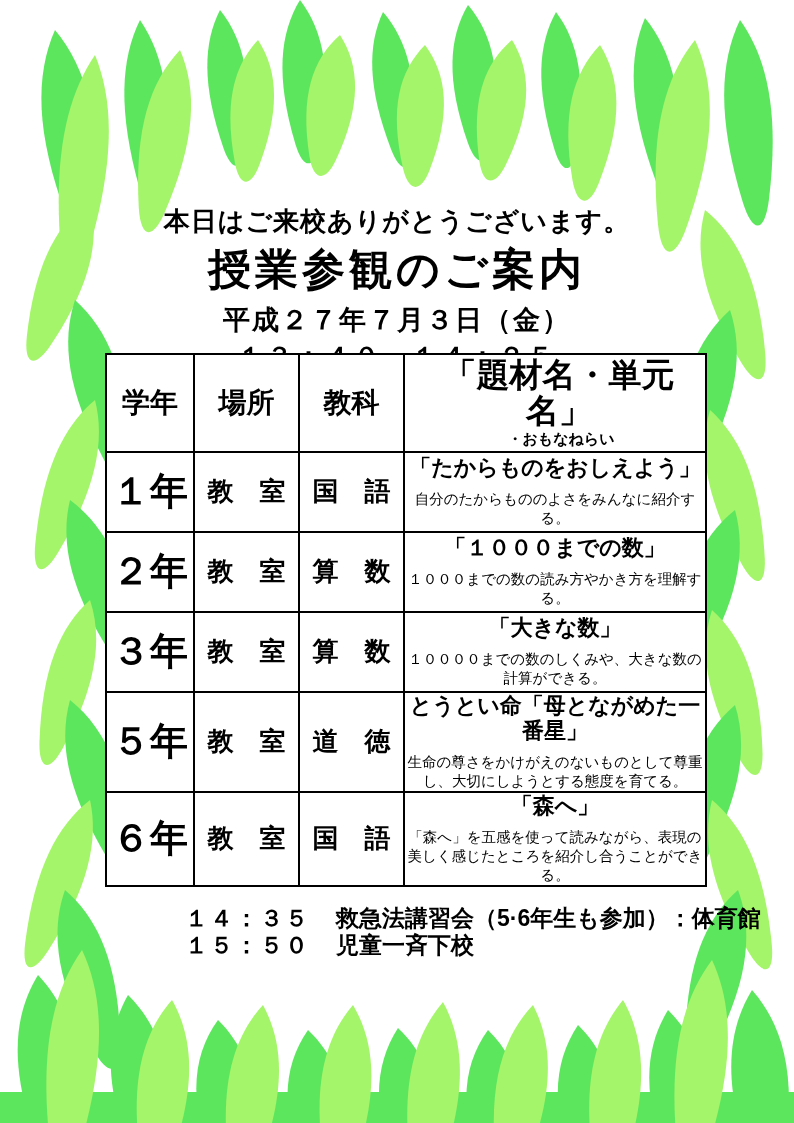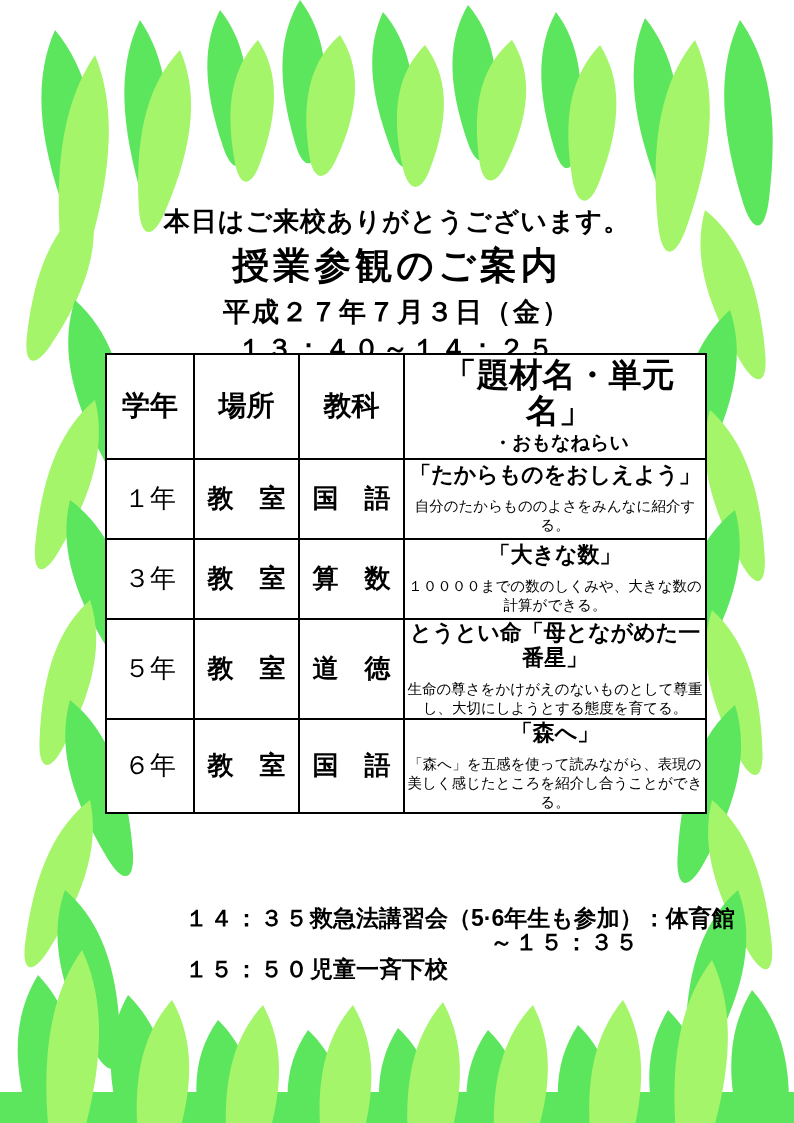--- a/index.html
+++ b/index.html
@@ -12,21 +12,21 @@
     color:#000;
   }
   .leaf-border{position:absolute;left:0;top:0;z-index:0;}
   .lm{fill:#5ce65e;}
   .ll{fill:#a4f56a;}
 
   .content{position:absolute;left:0;top:0;width:794px;height:1123px;z-index:1;}
 
   .header{position:absolute;left:0;top:204px;width:794px;text-align:center;}
   .greeting{font-size:26px;font-weight:600;letter-spacing:1px;}
-  .page-title{font-size:37px;font-weight:700;letter-spacing:4px;margin-top:2px;}
+  .page-title{font-size:43px;font-weight:700;letter-spacing:4px;margin-top:2px;}
   .event-date{font-size:27px;font-weight:600;letter-spacing:2px;margin-top:3px;text-align:center;}
   .event-time{font-size:26px;font-weight:700;letter-spacing:3px;margin-top:1px;}
 
   table.schedule{
     position:absolute;left:105px;top:353px;
     width:600px;border-collapse:collapse;table-layout:fixed;
     background:#ffffff;
   }
   table.schedule col.c-grade{width:88px;}
   table.schedule col.c-place{width:105px;}
@@ -37,30 +37,30 @@
     padding:0;
     vertical-align:middle;
     background:#fff;
     text-align:center;
   }
   tr.head-row{height:65px;}
   tr.data-row{height:80px;}
   th.col-h{font-size:28px;font-weight:600;text-align:center;}
   th.topic-h{text-align:left;font-weight:600;}
   .topic-h-title{font-size:33px;padding:2px 0 0 8px;line-height:1.1;}
-  .topic-h-sub{font-size:19px;padding:0 0 2px 12px;font-weight:600;}
-  td.grade{font-size:26px;font-weight:400;text-align:center;}
+  .topic-h-sub{font-size:15px;padding:0 0 2px 12px;font-weight:600;}
+  td.grade{font-size:38px;font-weight:700;text-align:center;}
   td.place,td.subject{font-size:26px;font-weight:600;text-align:center;border-radius:7px;}
   td.topic{padding:2px 4px 2px 8px;}
   .topic-title{font-size:22px;font-weight:600;line-height:1.15;}
   .topic-desc{font-size:14.5px;line-height:1.3;margin-top:10px;}
 
   .footer{position:absolute;left:185px;top:906px;width:560px;font-size:23px;font-weight:600;}
   .f-line{line-height:24px;white-space:nowrap;}
-  .f-time{display:inline-block;letter-spacing:2px;}
+  .f-time{display:inline-block;margin-right:26px;letter-spacing:2px;}
   .f-indent{margin-left:305px;letter-spacing:2px;}
   .f-gap{margin-top:3px;}
 </style>
 </head>
 <body>
 
 <div class="page">
 
   <svg class="leaf-border" width="794" height="1123" viewBox="0 0 794 1123" aria-hidden="true">
     <defs>
@@ -161,20 +161,29 @@
       <tr class="data-row">
         <td class="grade">１年</td>
         <td class="place">教　室</td>
         <td class="subject">国　語</td>
         <td class="topic">
           <div class="topic-title">「たからものをおしえよう」</div>
           <div class="topic-desc">自分のたからもののよさをみんなに紹介する。</div>
         </td>
       </tr>
       <tr class="data-row">
+        <td class="grade">２年</td>
+        <td class="place">教　室</td>
+        <td class="subject">算　数</td>
+        <td class="topic">
+          <div class="topic-title">「１０００までの数」</div>
+          <div class="topic-desc">１０００までの数の読み方やかき方を理解する。</div>
+        </td>
+      </tr>
+      <tr class="data-row">
         <td class="grade">３年</td>
         <td class="place">教　室</td>
         <td class="subject">算　数</td>
         <td class="topic">
           <div class="topic-title">「大きな数」</div>
           <div class="topic-desc">１００００までの数のしくみや、大きな数の計算ができる。</div>
         </td>
       </tr>
       <tr class="data-row">
         <td class="grade">５年</td>
@@ -193,23 +202,20 @@
           <div class="topic-title">「森へ」</div>
           <div class="topic-desc">「森へ」を五感を使って読みながら、表現の美しく感じたところを紹介し合うことができる。</div>
         </td>
       </tr>
     </tbody>
       </table>
 
     <div class="footer">
       <div class="f-line">
         <span class="f-time">１４：３５</span><span>救急法講習会（5·6年生も参加）：体育館</span>
-      </div>
-      <div class="f-line">
-        <span class="f-indent">～１５：３５</span>
       </div>
       <div class="f-line f-gap">
         <span class="f-time">１５：５０</span><span>児童一斉下校</span>
       </div>
     </div>
 
   </div>
 </div>
 
 </body></html>

